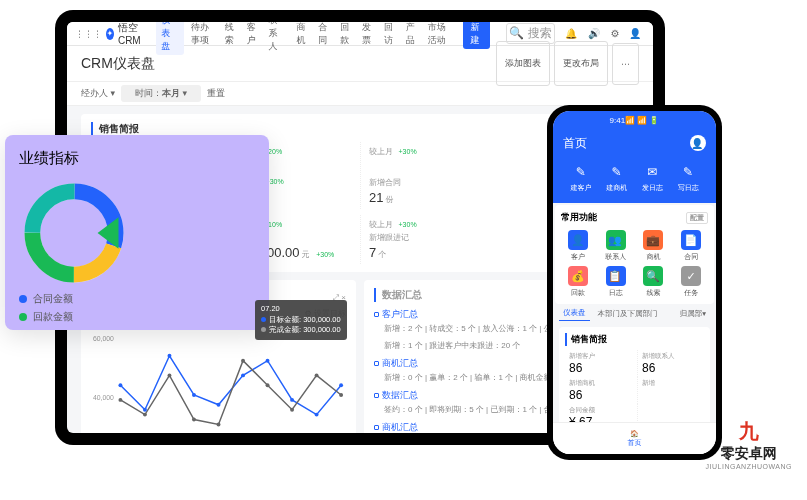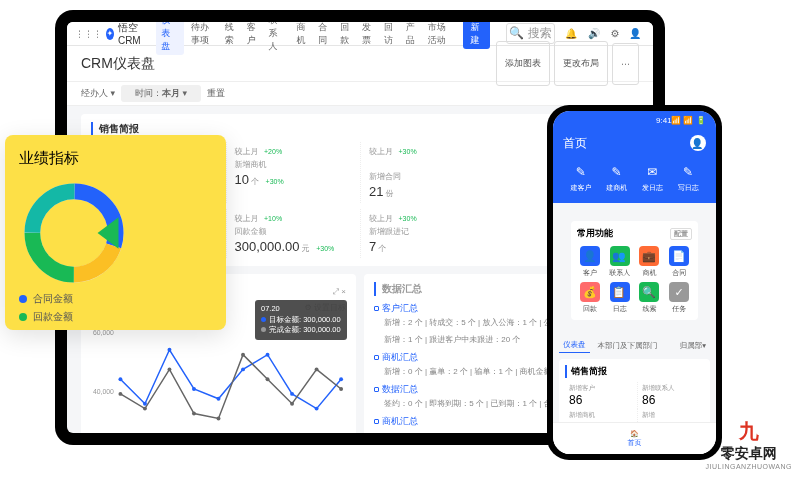--- a/index.html
+++ b/index.html
@@ -30,43 +30,43 @@
 .stat-label{font-size:8px;color:#999}
 .stat-change{font-size:7px;margin-left:3px}
 .stat-change.up{color:#19b955}
 .stat-change.down{color:#ff6b6b}
 .stat-value{font-size:13px;font-weight:500;margin-top:2px}
 .stat-unit{font-size:8px;color:#999;margin-left:2px}
 .row2{display:flex;gap:8px}
 .row2 .panel{flex:1;min-height:180px}
 .chart-header{display:flex;align-items:center;justify-content:space-between;font-size:8px;color:#999}
 .chart-area{height:140px;position:relative;margin-top:6px}
-.donut-card{position:absolute;left:5px;top:135px;width:221px;height:195px;background:#fde047;border-radius:8px;box-shadow:0 6px 25px rgba(0,0,0,0.12);padding:14px;z-index:10}
+.donut-card{position:absolute;left:5px;top:135px;width:264px;height:195px;background:#c4b5fd;border-radius:8px;box-shadow:0 6px 25px rgba(0,0,0,0.12);padding:14px;z-index:10}
 .donut-title{font-size:15px;font-weight:500;margin-bottom:10px}
 .donut-body{display:flex;align-items:center;gap:14px}
 .donut{width:110px;height:110px;position:relative}
 .donut svg{width:110px;height:110px}
 .legend{font-size:10px;color:#555}
 .legend-item{display:flex;align-items:center;gap:6px;margin:4px 0}
 .legend-dot{width:8px;height:8px;border-radius:50%}
 .summary-list{font-size:8.5px;color:#555}
 .summary-group{margin-bottom:6px}
 .summary-group .sg-title{color:#2362fb;font-size:9px;margin-bottom:2px;display:flex;align-items:center;gap:3px}
 .summary-group .sg-title::before{content:"";width:3px;height:3px;border:1.5px solid #2362fb;border-radius:1px;display:inline-block}
 .summary-line{color:#888;font-size:8px;padding-left:10px}
 .phone{position:absolute;right:85px;top:105px;width:175px;height:355px;background:#000;border-radius:22px;padding:6px;z-index:5}
 .phone-screen{background:#f5f6f8;width:100%;height:100%;border-radius:17px;overflow:hidden;font-size:8px}
-.phone-status{height:18px;background:#2362fb;color:#fff;display:flex;align-items:center;justify-content:flex-end;padding:0 10px;font-size:8px}
+.phone-status{height:18px;background:#2362fb;color:#fff;display:flex;align-items:center;justify-content:center;padding:0 10px;font-size:8px}
 .phone-header{height:28px;background:#2362fb;color:#fff;display:flex;align-items:center;justify-content:space-between;padding:0 10px}
 .phone-header .title{font-size:12px;font-weight:500}
 .phone-header .avatar{width:16px;height:16px;background:#fff;border-radius:50%;display:flex;align-items:center;justify-content:center;color:#2362fb;font-size:10px}
 .phone-quick{background:#2362fb;padding:6px 10px 10px;display:flex;justify-content:space-around}
 .phone-quick .qi{display:flex;flex-direction:column;align-items:center;gap:2px;color:#fff;font-size:7px}
 .phone-quick .qi .qicon{width:18px;height:18px;display:flex;align-items:center;justify-content:center;font-size:12px}
-.phone-section{background:#fff;margin:18px;border-radius:4px;padding:6px}
+.phone-section{background:#fff;margin:2px;border-radius:4px;padding:6px}
 .phone-sec-title{font-size:9px;font-weight:600;display:flex;justify-content:space-between;align-items:center}
 .phone-sec-title .cfg{font-size:7px;color:#999;border:1px solid #ddd;padding:0 3px;border-radius:2px}
 .phone-grid{display:grid;grid-template-columns:repeat(4,1fr);gap:4px;margin-top:6px}
 .phone-grid .pg{display:flex;flex-direction:column;align-items:center;gap:2px;font-size:7px;color:#555}
 .phone-grid .pg .pgicon{width:20px;height:20px;border-radius:4px;display:flex;align-items:center;justify-content:center;color:#fff;font-size:11px}
 .phone-tabs{display:flex;gap:4px;padding:0 6px;font-size:7.5px;align-items:center}
 .phone-tabs .pt{padding:2px 4px;color:#666}
 .phone-tabs .pt.active{color:#2362fb;border-bottom:1.5px solid #2362fb}
 .phone-tabs .spacer{flex:1}
 .phone-stats{background:#fff;margin:6px;border-radius:4px;padding:6px}
@@ -139,21 +139,21 @@
     <div class="stat-label" style="margin-top:2px">新增联系人</div>
     <div class="stat-value">6<span class="stat-unit">人</span> <span class="stat-change up" style="font-size:7px">+20%</span></div>
             </div>
             <div class="stat-cell">
               <div><span class="stat-label">较上月</span> <span class="stat-change up">+20%</span></div>
     <div class="stat-label" style="margin-top:2px">新增商机</div>
     <div class="stat-value">10<span class="stat-unit">个</span> <span class="stat-change up" style="font-size:7px">+30%</span></div>
             </div>
             <div class="stat-cell">
               <div><span class="stat-label">较上月</span> <span class="stat-change up">+30%</span></div>
-    <div class="stat-label" style="margin-top:14px">新增合同</div>
+    <div class="stat-label" style="margin-top:20px">新增合同</div>
     <div class="stat-value">21<span class="stat-unit">份</span> <span class="stat-change " style="font-size:7px"></span></div>
             </div>
           </div>
   <div class="stats-grid" id="stats-r2" style="margin-top:6px">
             <div class="stat-cell">
               <div><span class="stat-label">较上月</span> <span class="stat-change down">-10%</span></div>
     <div class="stat-label" style="margin-top:2px">商机金额</div>
     <div class="stat-value">300,000.00<span class="stat-unit">元</span> <span class="stat-change up" style="font-size:7px">+10%</span></div>
             </div>
             <div class="stat-cell">

